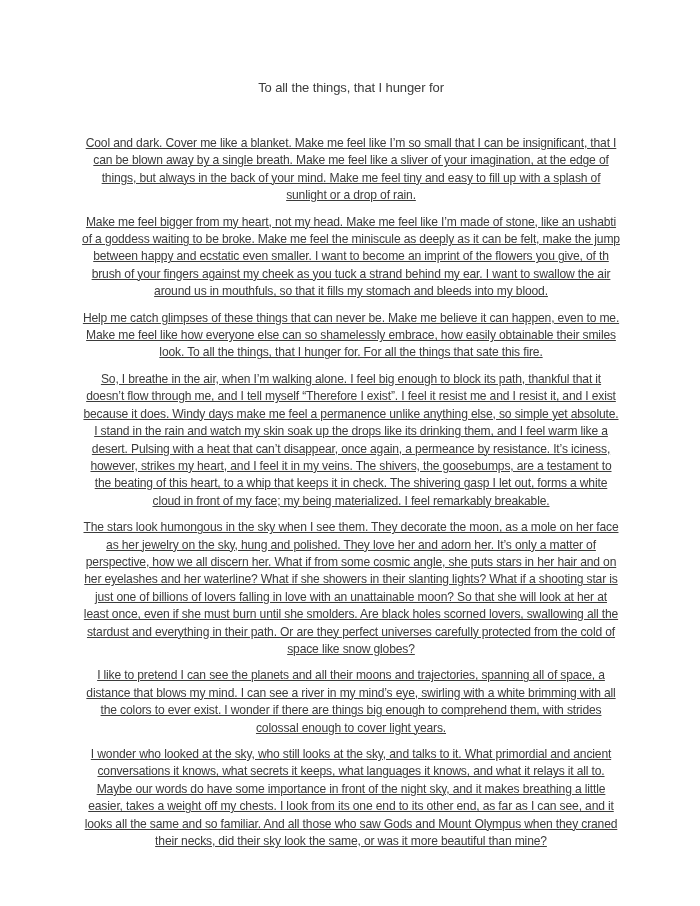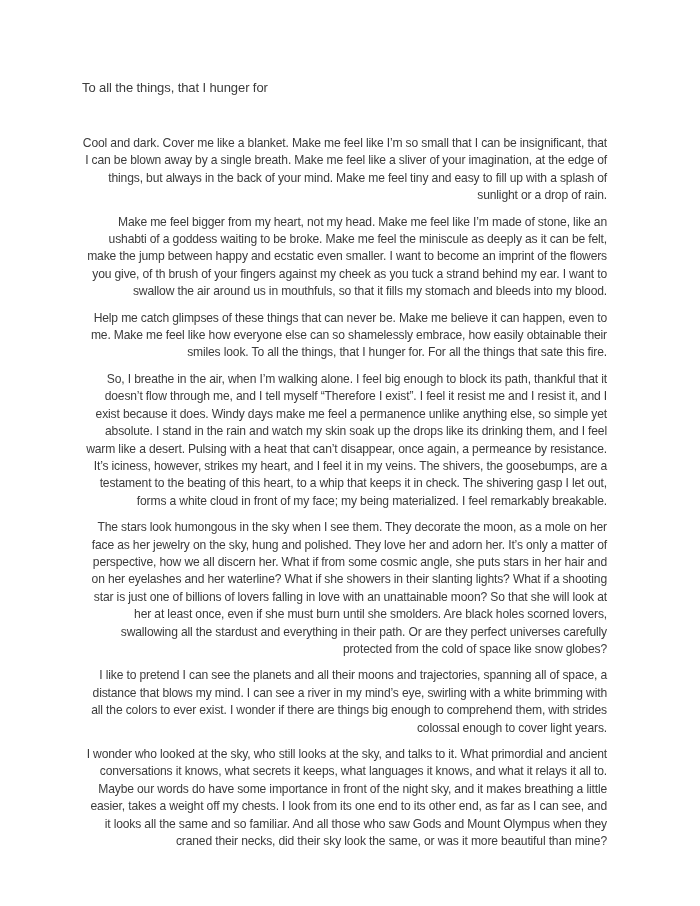--- a/index.html
+++ b/index.html
@@ -19,31 +19,33 @@
   }
   .content {
     position: absolute;
     top: 80px;
     left: 82px;
     width: 538px;
   }
   .doc-title {
     font-size: 13px;
     font-weight: 400;
+    text-align: center;
     margin: 0 0 40px 0;
     letter-spacing: -0.1px;
     color: #3b3b3b;
   }
   .doc-body p {
     font-size: 12.1px;
     line-height: 17.4px;
     letter-spacing: -0.15px;
-    text-align: right;
-    margin: 0 13px 9px 0;
+    text-align: center;
+    margin: 0 0 9px 0;
     color: #3b3b3b;
+    text-decoration: underline;
   }
   .doc-body p:last-child {
     margin-bottom: 0;
   }
 </style>
 </head>
 <body>
 
 <div class="page">
   <div class="content">

